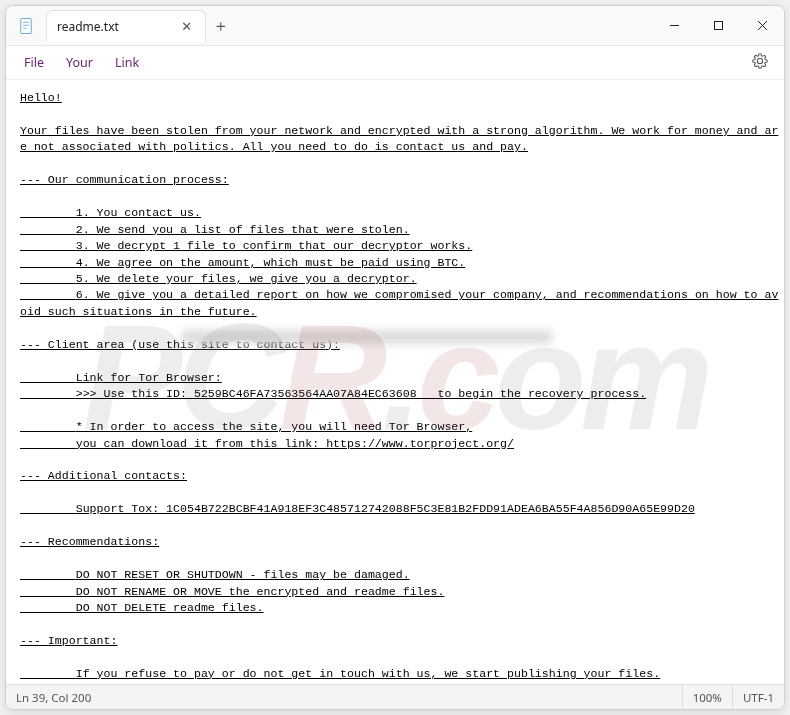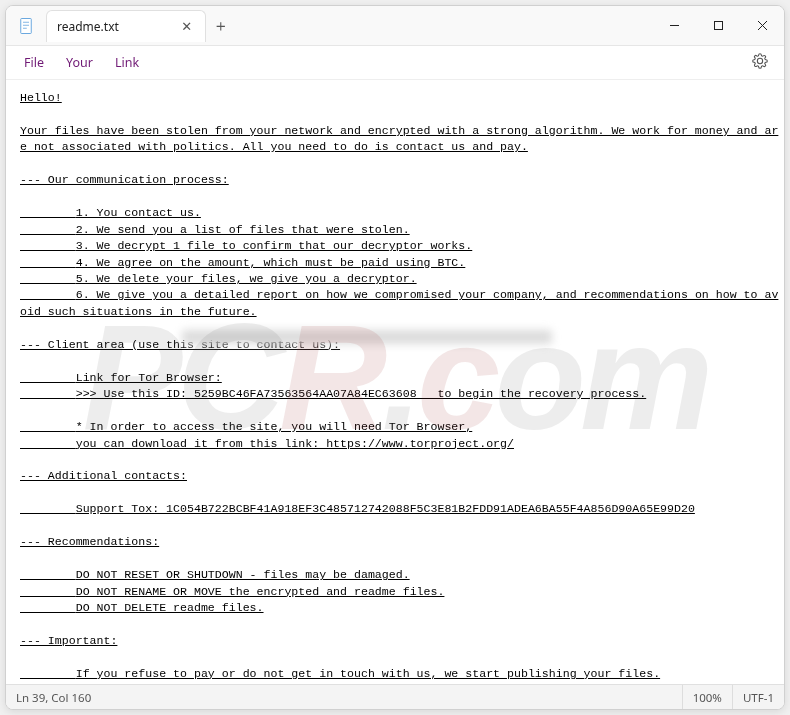--- a/index.html
+++ b/index.html
@@ -227,21 +227,21 @@
         12/07/2024 00:00 UTC the decryptor will be destroyed and the files will be published on our blog.
 
         Blog:
 
 Sincerely, 01000100 01110010 01100001 01100111 01101111 01101110 01000110 01101111 01110010 01100011 01100101</div>
     <div class="blur-region1"></div>
 
   </div>
 
   <div class="statusbar">
-    <div class="sb-left">Ln 39, Col 160</div>
+    <div class="sb-left">Ln 39, Col 200</div>
     <div class="sb-cell">100%</div>
     <div class="sb-cell">UTF-1</div>
   </div>
 
 </div>
 
 <div class="watermark">
   <div class="watermark-text">
     <span>P</span><span>C</span><span class="watermark-r">R</span><span>.</span><span class="watermark-r">c</span><span>o</span><span>m</span>
   </div>

